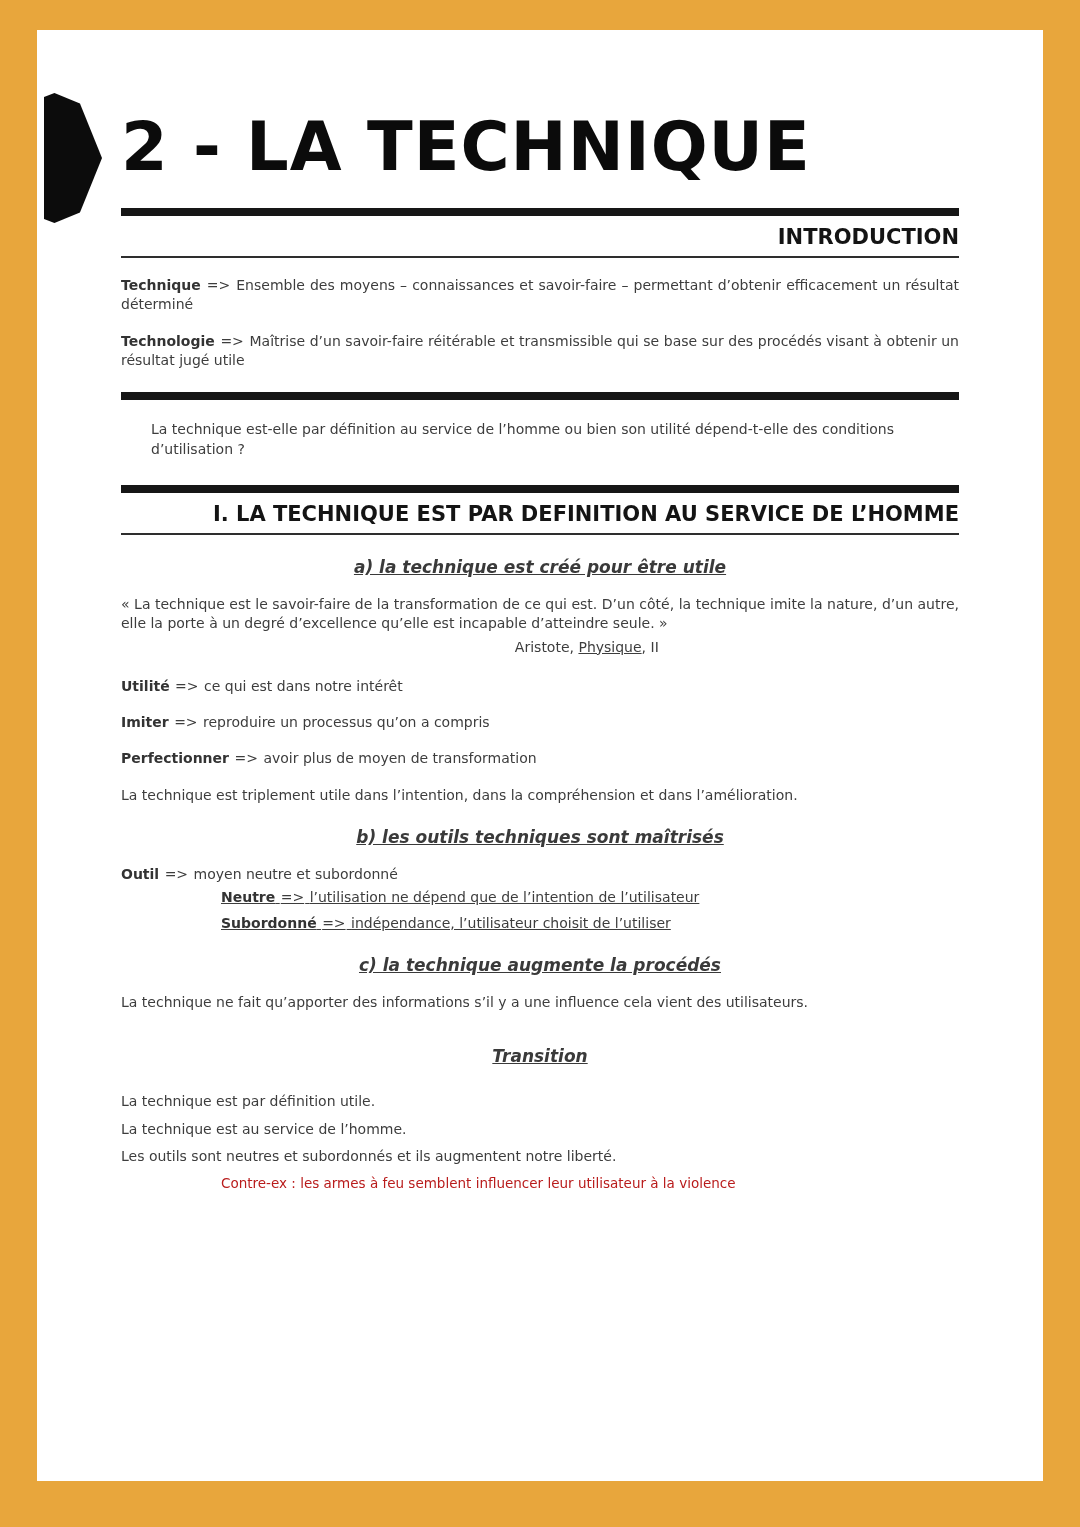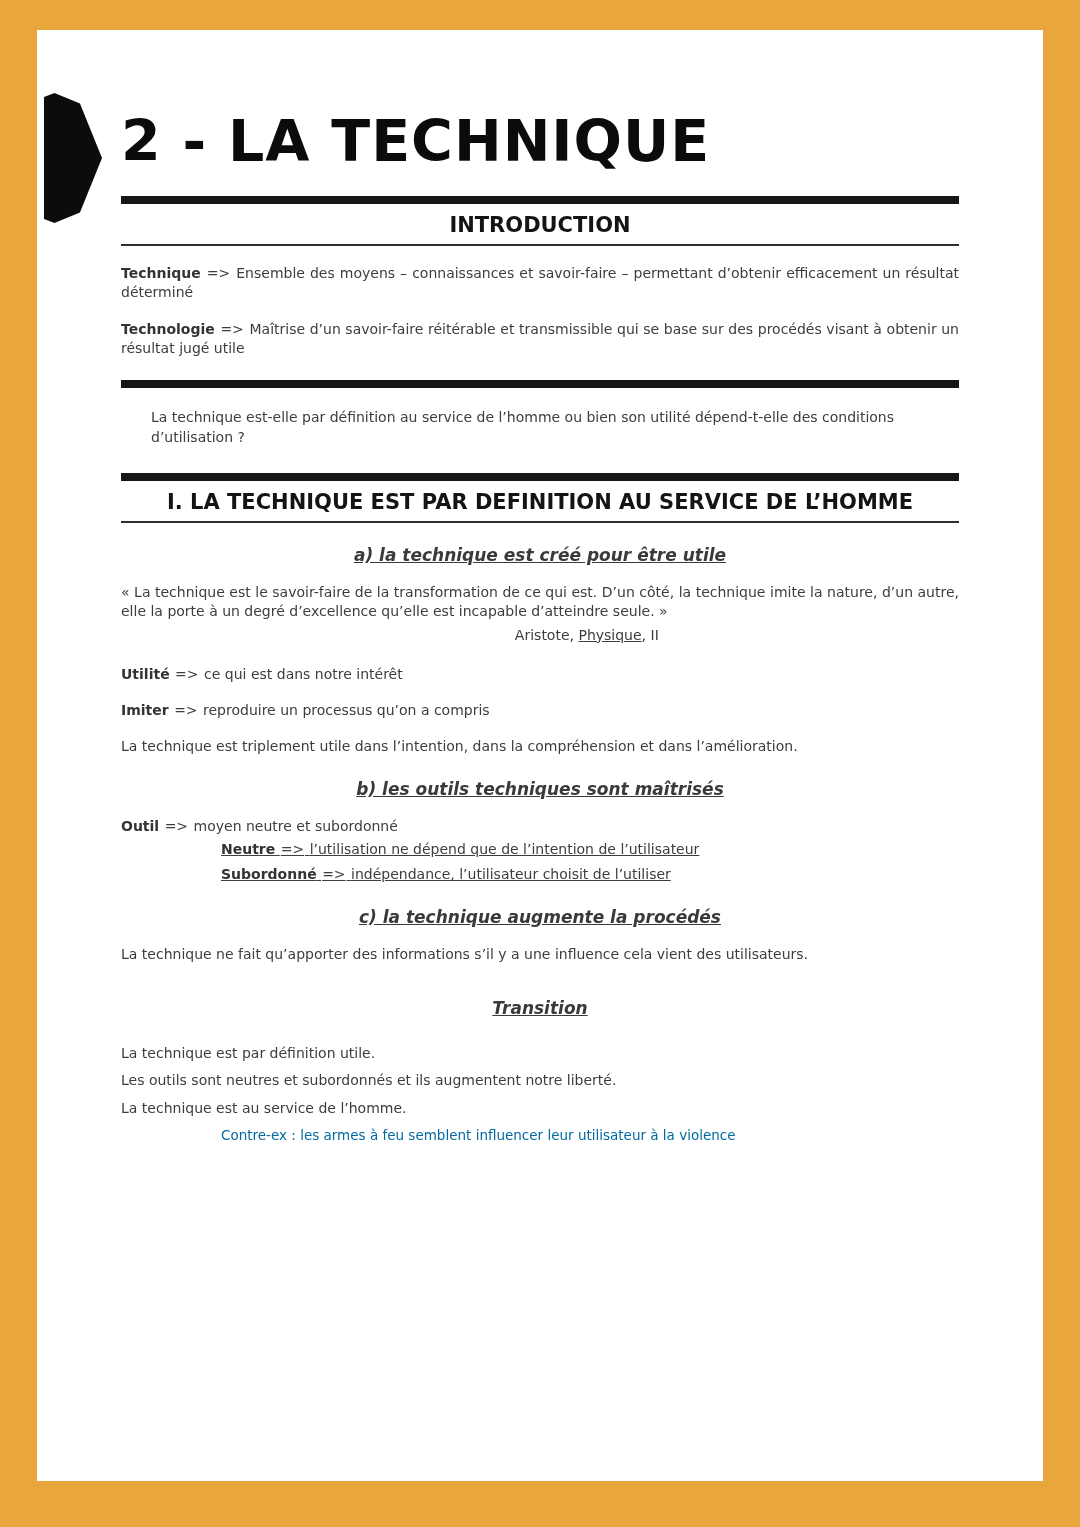--- a/index.html
+++ b/index.html
@@ -27,32 +27,32 @@
   .bookmark{
     position:absolute;
     left:44px; top:93px;
     width:58px; height:130px;
     background:#0c0c0c;
     clip-path:polygon(0 3%, 18% 0, 62% 8%, 100% 50%, 62% 92%, 18% 100%, 0 97%);
     z-index:5;
   }
   h1.title{
     margin-top:28px;
-    font-size:57px;
+    font-size:67px;
     font-weight:800;
     letter-spacing:1px;
     color:#0b0b0b;
   }
   .rule-thick{
     height:8px;
     background:#161616;
     margin-top:22px;
   }
   h2.section{
-    text-align:center;
+    text-align:right;
     font-size:21px;
     font-weight:700;
     color:#141414;
     padding:9px 0 7px 0;
     border-bottom:2px solid #2e2e2e;
     margin-bottom:18px;
   }
   p{
     font-size:14px;
     line-height:1.38;
@@ -82,21 +82,21 @@
     margin-bottom:20px;
   }
   .attribution .work{ text-decoration:underline; }
   .indent-block{ margin-left:100px;text-decoration:underline; }
   .indent-block p{ margin-bottom:6px; }
   .transition-lines p{ margin-bottom:8px; }
   .note{
     font-size:13.5px;
     margin-left:100px;
     margin-top:6px;
-    color:#0369a1;
+    color:#b91c1c;
   }
 </style>
 </head>
 <body>
 
 <div class="page">
   <div class="content">
 
     <h1 class="title">2 - LA TECHNIQUE</h1>
 
@@ -133,20 +133,25 @@
       <span class="arrow">=&gt;</span>
       <span>ce qui est dans notre intérêt</span>
     </p>
 
     <p>
       <strong class="term">Imiter</strong>
       <span class="arrow">=&gt;</span>
       <span>reproduire un processus qu’on a compris</span>
     </p>
 
+    <p>
+      <strong class="term">Perfectionner</strong>
+      <span class="arrow">=&gt;</span>
+      <span>avoir plus de moyen de transformation</span>
+    </p>
 
     <p class="justify">La technique est triplement utile dans l’intention, dans la compréhension et dans l’amélioration.</p>
 
     <h3 class="subhead">b) les outils techniques sont maîtrisés</h3>
 
     <p style="margin-bottom:4px">
       <strong class="term">Outil</strong>
       <span class="arrow">=&gt;</span>
       <span>moyen neutre et subordonné</span>
     </p>
@@ -165,22 +170,22 @@
     </div>
 
     <h3 class="subhead">c) la technique augmente la procédés</h3>
 
     <p>La technique ne fait qu’apporter des informations s’il y a une influence cela vient des utilisateurs.</p>
 
     <h3 class="subhead" style="margin-top:34px">Transition</h3>
 
     <div class="transition-lines" style="margin-top:26px">
       <p>La technique est par définition utile.</p>
+      <p>La technique est au service de l’homme.</p>
       <p>Les outils sont neutres et subordonnés et ils augmentent notre liberté.</p>
-      <p>La technique est au service de l’homme.</p>
     </div>
 
     <p class="note">Contre-ex : les armes à feu semblent influencer leur utilisateur à la violence</p>
 
   </div>
 </div>
 
 <div class="bookmark"></div>
 
 </body></html>

